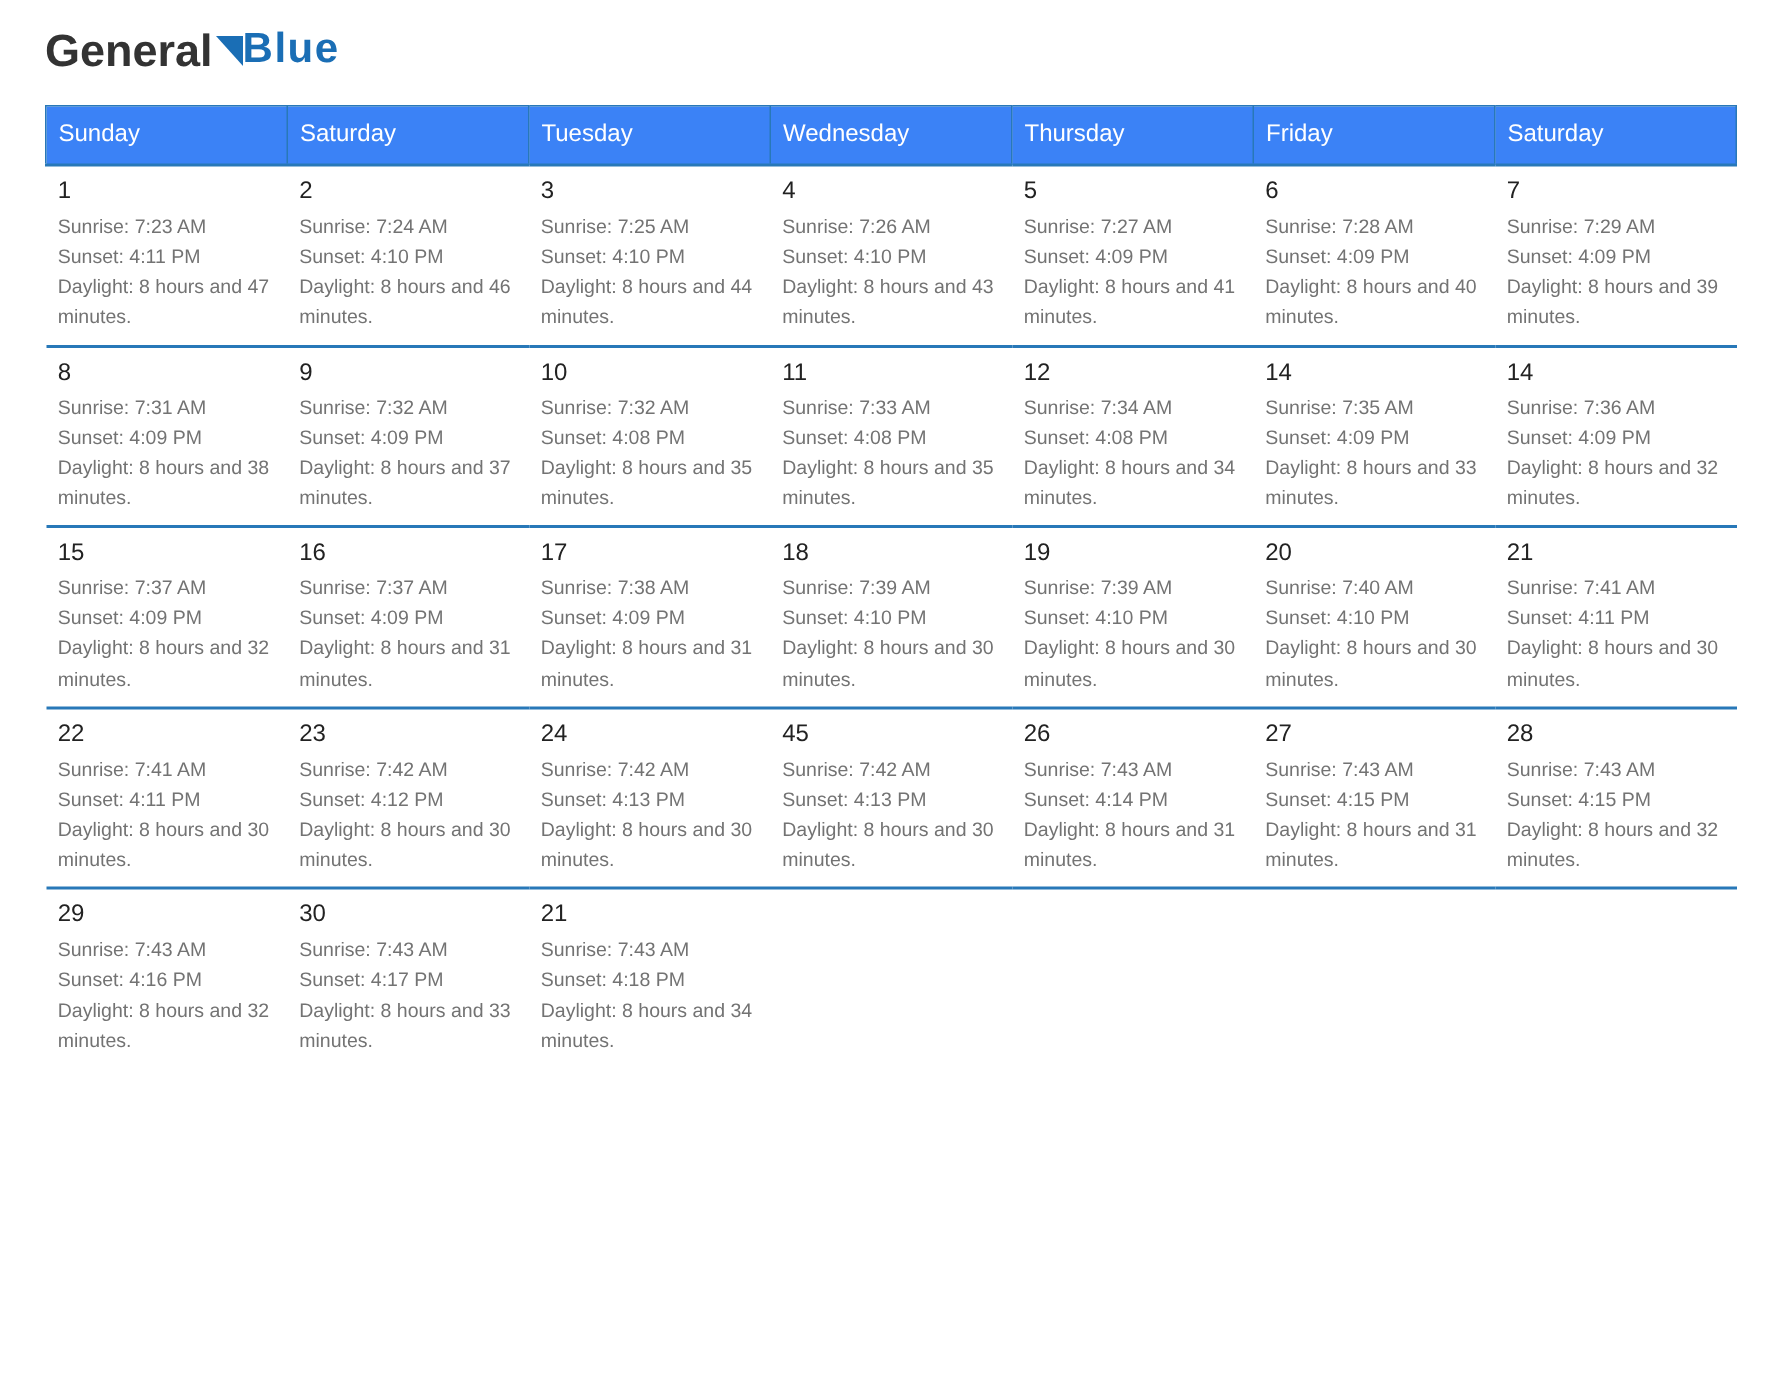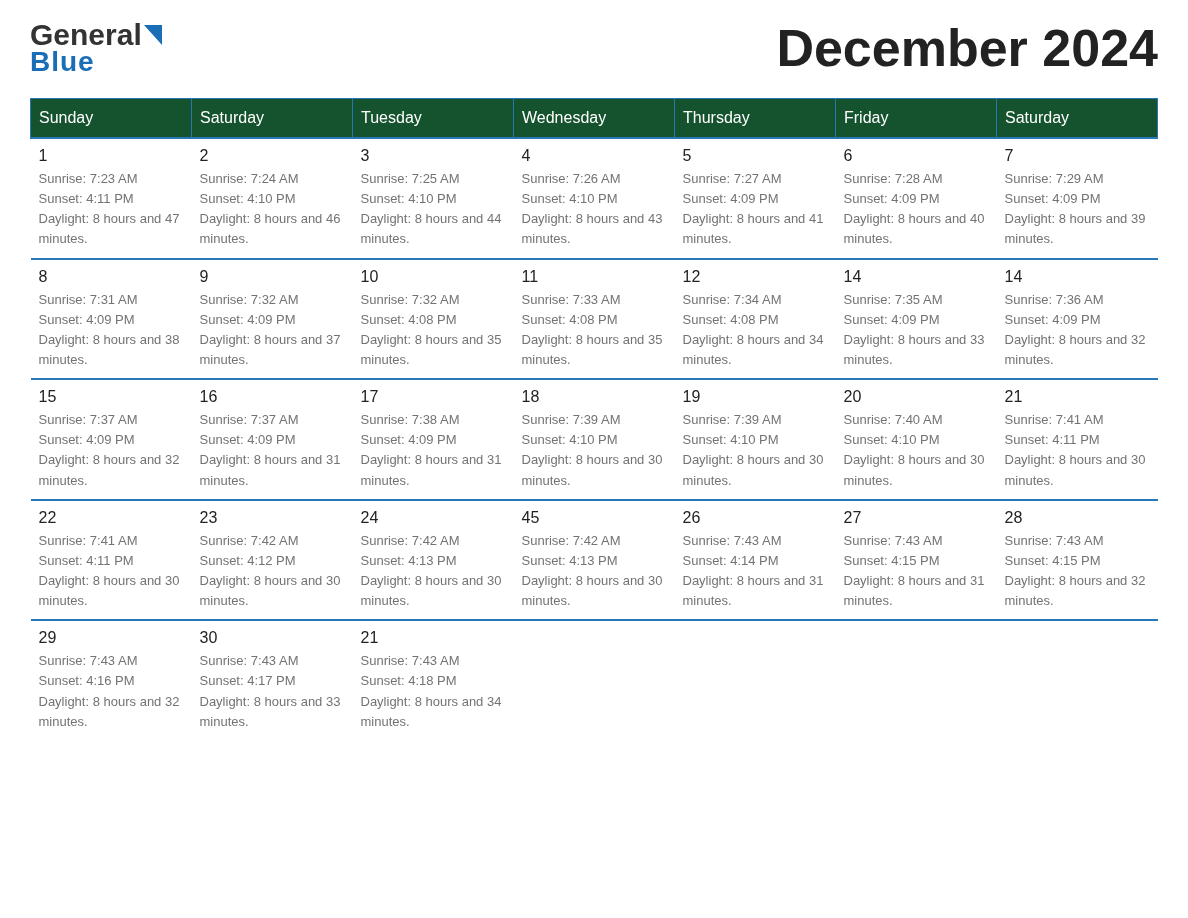--- a/index.html
+++ b/index.html
@@ -11,21 +11,21 @@
       min-height: 918px;
     }
     .header-area {
       display: flex;
       justify-content: space-between;
       align-items: flex-start;
       margin-bottom: 20px;
     }
     .logo {
       display: flex;
-      flex-direction: column;
+      flex-direction: row;
       align-items: flex-start;
     }
     .title-area {
       text-align: right;
     }
     .month-title {
       font-size: 52px;
       font-weight: bold;
       color: #222;
       line-height: 1.1;
@@ -34,21 +34,21 @@
       font-size: 22px;
       color: #444;
       margin-top: 6px;
     }
     .calendar-table {
       width: 100%;
       border-collapse: collapse;
       table-layout: fixed;
     }
     .calendar-table th {
-      background-color: #14532d;
+      background-color: #3b82f6;
       color: #fff;
       padding: 10px 8px;
       font-size: 16px;
       font-weight: normal;
       text-align: left;
       border: 1px solid #2878b8;
     }
     .calendar-table td {
       vertical-align: top;
       padding: 8px 8px;
@@ -85,21 +85,20 @@
       <span style="color:#333;">General</span>
       <span style="display:inline-block; position:relative; margin-left:2px;">
         <svg width="18" height="20" viewBox="0 0 18 20">
           <polygon points="0,0 18,0 18,20" fill="#1a6eb5"></polygon>
         </svg>
       </span>
     </div>
     <div style="font-size:28px; font-weight:bold; color:#1a6eb5; margin-top:-4px; letter-spacing:1px;">Blue</div>
   </div>
   <div class="title-area">
-    <div class="month-title">December 2024</div>
   </div>
 </div>
 
 <table class="calendar-table">
   <thead>
     <tr>
     <th>Sunday</th>
         <th>Saturday</th>
         <th>Tuesday</th>
         <th>Wednesday</th>

